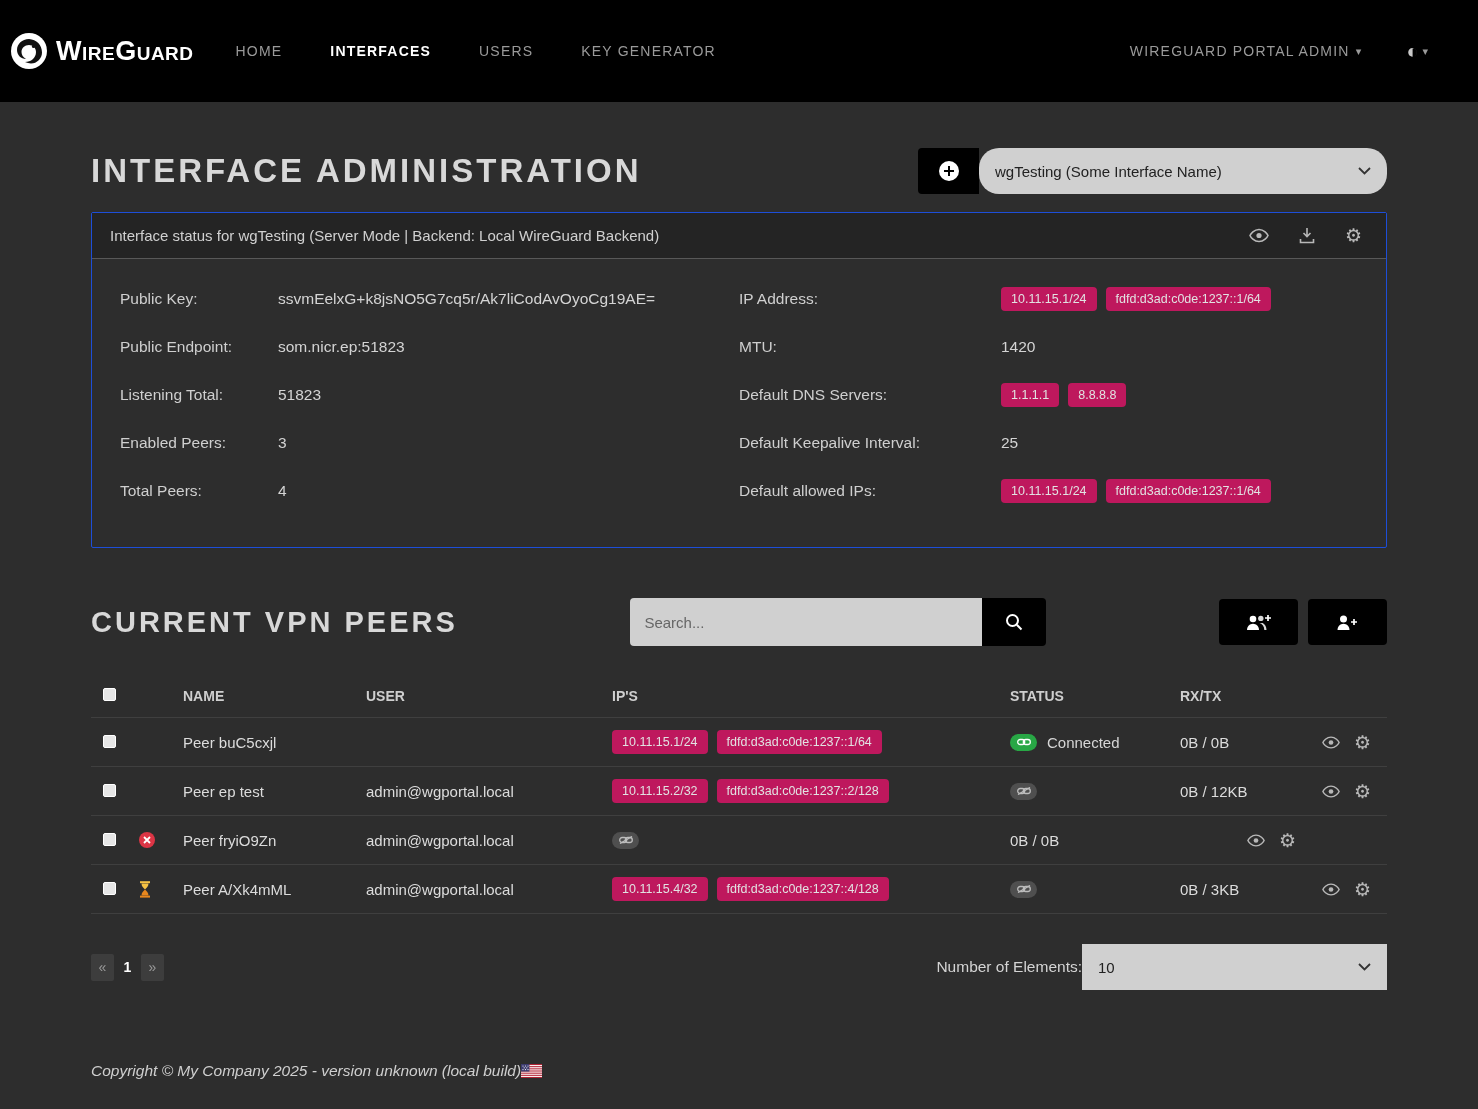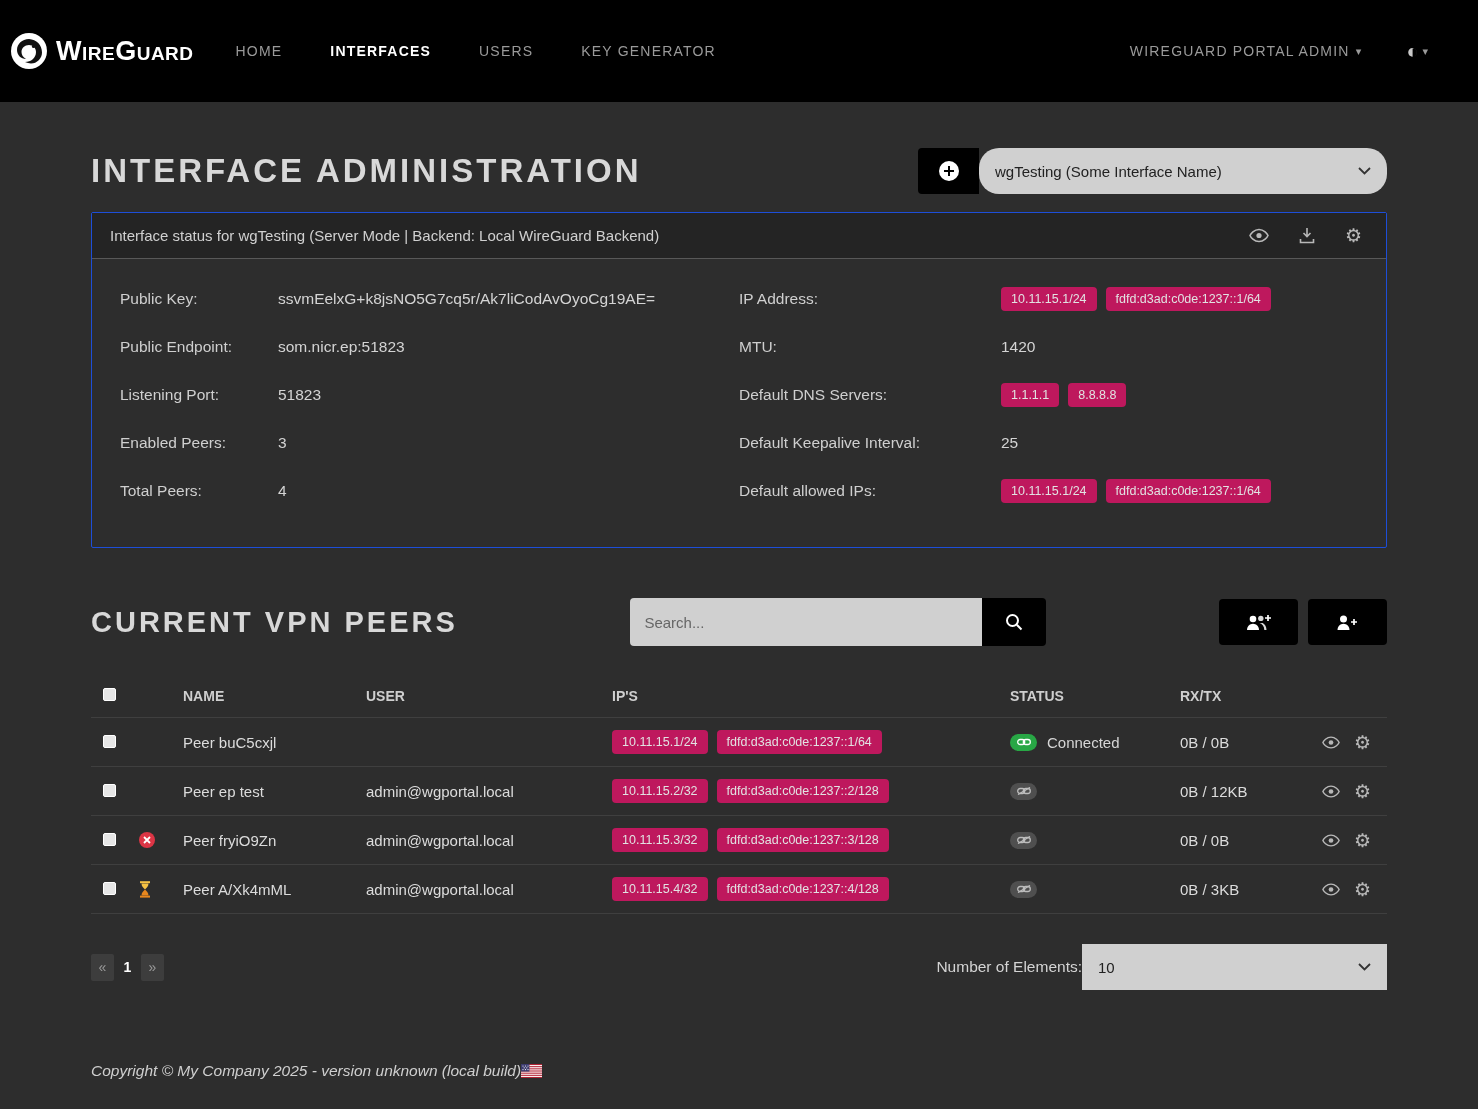--- a/index.html
+++ b/index.html
@@ -211,21 +211,21 @@
       <div class="card-col left">
         <div class="info-row">
           <span class="info-label">Public Key:</span>
           <span class="info-value">ssvmEelxG+k8jsNO5G7cq5r/Ak7liCodAvOyoCg19AE=</span>
         </div>
         <div class="info-row">
           <span class="info-label">Public Endpoint:</span>
           <span class="info-value">som.nicr.ep:51823</span>
         </div>
         <div class="info-row">
-          <span class="info-label">Listening Port:</span>
+          <span class="info-label">Listening Total:</span>
           <span class="info-value">51823</span>
         </div>
         <div class="info-row">
           <span class="info-label">Enabled Peers:</span>
           <span class="info-value">3</span>
         </div>
         <div class="info-row">
           <span class="info-label">Total Peers:</span>
           <span class="info-value">4</span>
         </div>
@@ -387,24 +387,20 @@
       <div class="cell-icon">
         <span>
           <svg width="16" height="16" viewBox="0 0 16 16">
               <circle cx="8" cy="8" r="8" fill="#dc3545"></circle>
               <path d="M5 5l6 6M11 5l-6 6" stroke="#fff" stroke-width="1.8"></path>
             </svg>
         </span>
       </div>
       <div>Peer fryiO9Zn</div>
       <div>admin@wgportal.local</div>
-      <div class="badge-group">
-        <span class="badge">10.11.15.3/32</span>
-        <span class="badge">fdfd:d3ad:c0de:1237::3/128</span>
-      </div>
       <div class="status-cell">
         <span class="status-pill disconnected">
           <svg width="14" height="8" viewBox="0 0 14 8">
               <rect x="0.7" y="1.5" width="7" height="5" rx="2.5" fill="none" stroke="#bdbdbd" stroke-width="1.3"></rect>
               <rect x="6.3" y="1.5" width="7" height="5" rx="2.5" fill="none" stroke="#bdbdbd" stroke-width="1.3"></rect>
               <path d="M1 7.6L13 .4" stroke="#bdbdbd" stroke-width="1.2"></path>
             </svg>
         </span>
         <span class="status-label"></span>
       </div>

